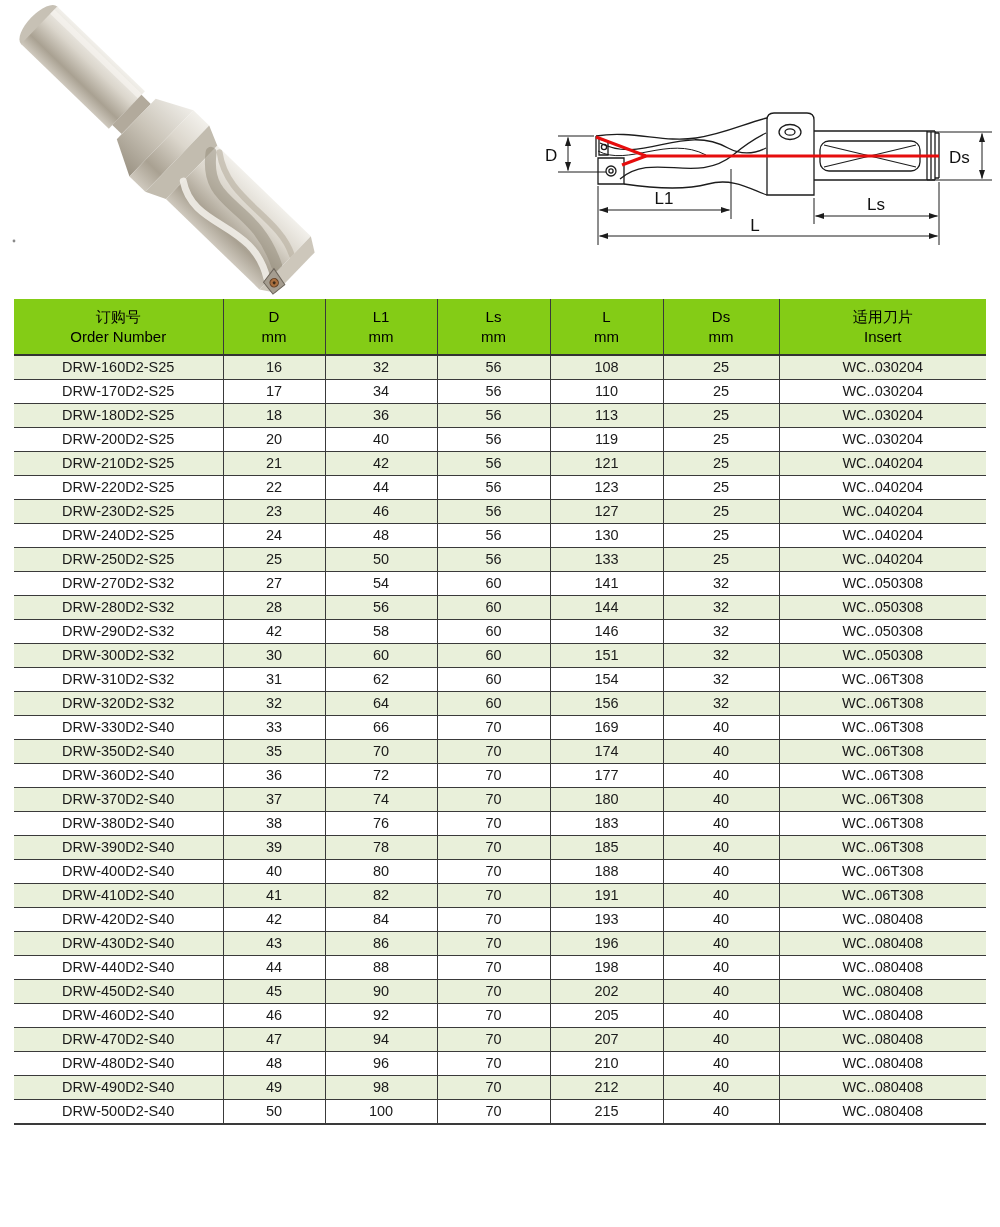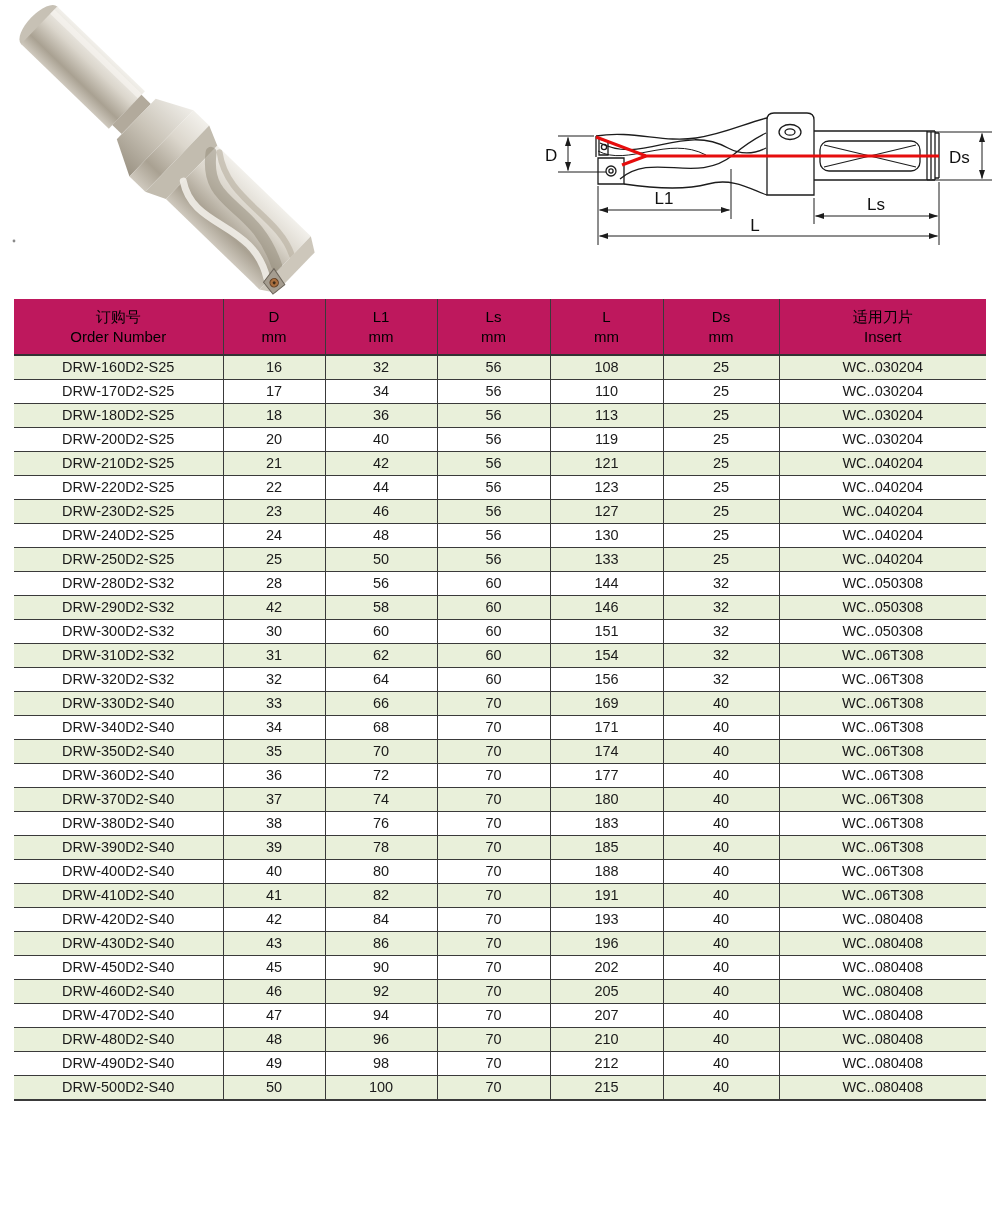--- a/index.html
+++ b/index.html
@@ -9,21 +9,21 @@
   }
   .photo{position:absolute;left:0;top:0;}
   .diagram{position:absolute;left:528px;top:93px;}
   .spec-table{
     position:absolute;left:14px;top:299px;width:972px;
     border-collapse:collapse;table-layout:fixed;
   }
   .spec-table th{
     border:1px solid #3a3a3a;border-top:none;border-bottom:2.5px solid #333;
     font-weight:normal;font-size:15px;line-height:1.35;padding:8px 0 6px 0;
-    text-align:center;background:#be185d;color:#000;
+    text-align:center;background:#84cc16;color:#000;
   }
   .spec-table td{
     border:solid #3a3a3a;border-width:1.5px 1px;
     font-size:14.5px;text-align:center;height:23px;padding:0;line-height:1;
     color:#1a1a1a;
   }
   .spec-table th:first-child, .spec-table td:first-child{border-left:none;}
   .spec-table th:last-child,  .spec-table td:last-child{border-right:none;}
   .spec-table tbody tr:nth-child(odd) td{background:#e9f0da;}
   .spec-table tbody tr:last-child td{border-bottom:2px solid #3a3a3a;margin-top:29px;}
@@ -247,20 +247,29 @@
       <tr>
         <td>DRW-250D2-S25</td>
         <td>25</td>
         <td>50</td>
         <td>56</td>
         <td>133</td>
         <td>25</td>
         <td>WC..040204</td>
       </tr>
       <tr>
+        <td>DRW-270D2-S32</td>
+        <td>27</td>
+        <td>54</td>
+        <td>60</td>
+        <td>141</td>
+        <td>32</td>
+        <td>WC..050308</td>
+      </tr>
+      <tr>
         <td>DRW-280D2-S32</td>
         <td>28</td>
         <td>56</td>
         <td>60</td>
         <td>144</td>
         <td>32</td>
         <td>WC..050308</td>
       </tr>
       <tr>
         <td>DRW-290D2-S32</td>
@@ -301,29 +310,20 @@
       <tr>
         <td>DRW-330D2-S40</td>
         <td>33</td>
         <td>66</td>
         <td>70</td>
         <td>169</td>
         <td>40</td>
         <td>WC..06T308</td>
       </tr>
       <tr>
-        <td>DRW-340D2-S40</td>
-        <td>34</td>
-        <td>68</td>
-        <td>70</td>
-        <td>171</td>
-        <td>40</td>
-        <td>WC..06T308</td>
-      </tr>
-      <tr>
         <td>DRW-350D2-S40</td>
         <td>35</td>
         <td>70</td>
         <td>70</td>
         <td>174</td>
         <td>40</td>
         <td>WC..06T308</td>
       </tr>
       <tr>
         <td>DRW-360D2-S40</td>
@@ -391,20 +391,29 @@
       <tr>
         <td>DRW-430D2-S40</td>
         <td>43</td>
         <td>86</td>
         <td>70</td>
         <td>196</td>
         <td>40</td>
         <td>WC..080408</td>
       </tr>
       <tr>
+        <td>DRW-440D2-S40</td>
+        <td>44</td>
+        <td>88</td>
+        <td>70</td>
+        <td>198</td>
+        <td>40</td>
+        <td>WC..080408</td>
+      </tr>
+      <tr>
         <td>DRW-450D2-S40</td>
         <td>45</td>
         <td>90</td>
         <td>70</td>
         <td>202</td>
         <td>40</td>
         <td>WC..080408</td>
       </tr>
       <tr>
         <td>DRW-460D2-S40</td>

